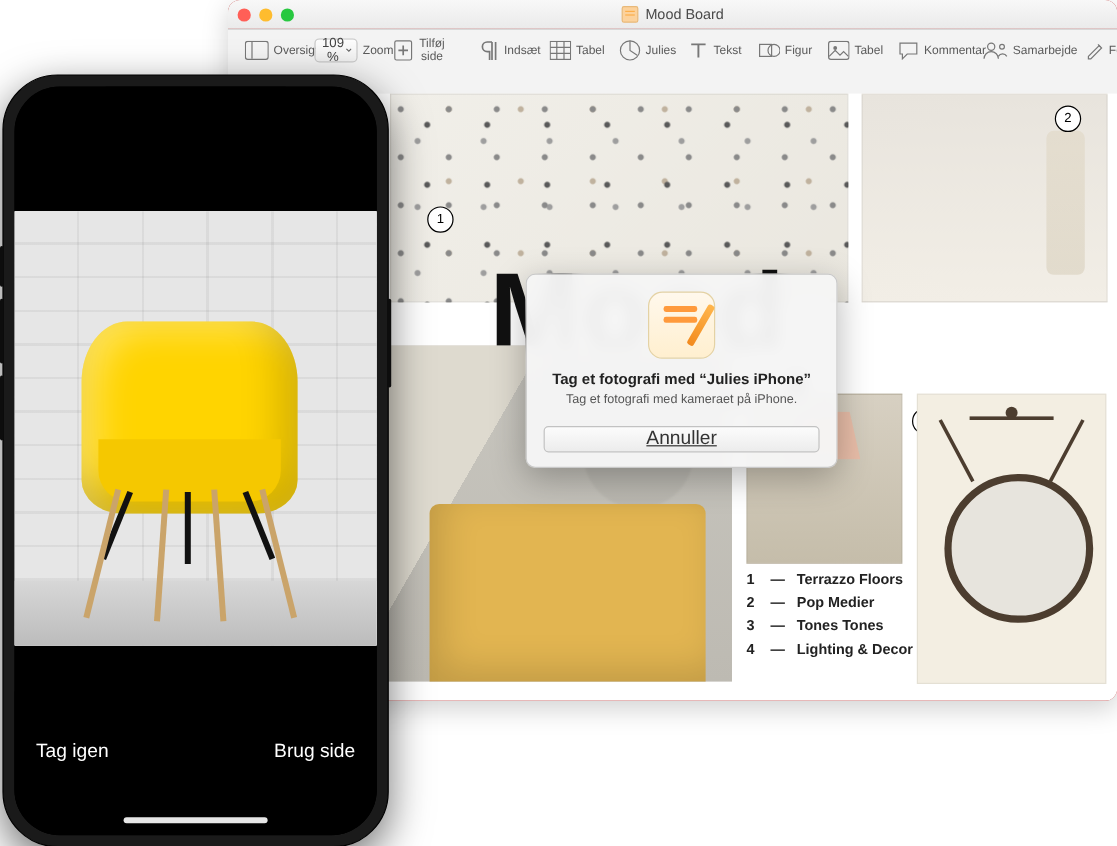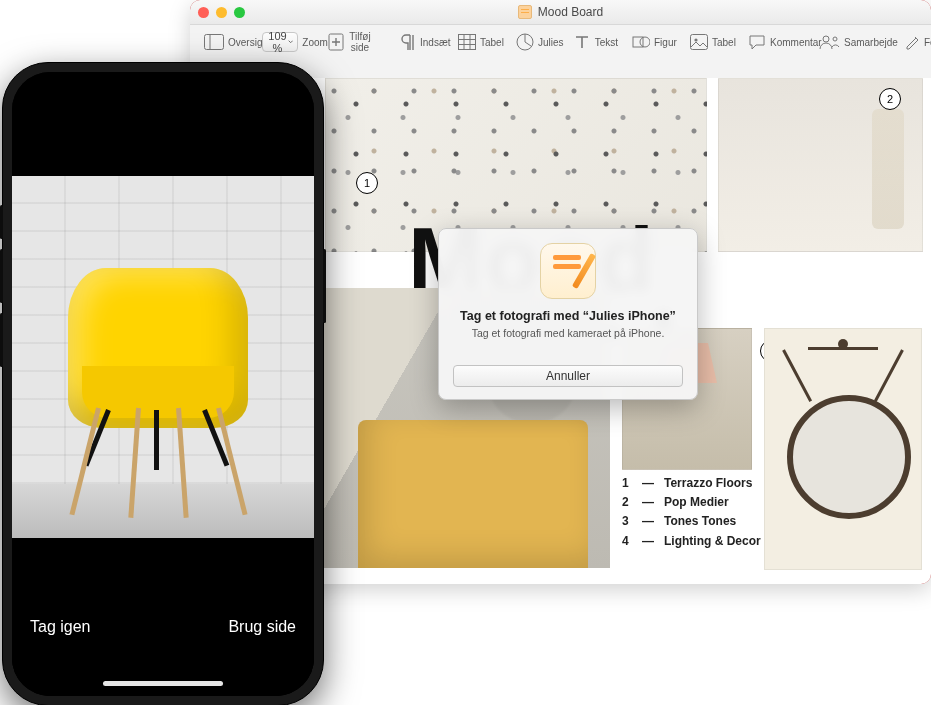--- a/index.html
+++ b/index.html
@@ -228,24 +228,24 @@
   }
   .cont-dialog .app-icon::after{
     content:""; position:absolute; right:8px; top:8px; width:6px; height:38px;
     background:linear-gradient(#ffb64d,#f28a1e);
     transform:rotate(30deg);
     border-radius:2px;
   }
   .cont-dialog .title { font-size:12.5px; font-weight:600; color:#222; }
   .cont-dialog .subtitle { font-size:10.5px; color:#555; margin-top:4px; }
   .cont-dialog .cancel-btn {
-    margin-top:26px; width:100%; height:22px;
+    margin-top:16px; width:100%; height:22px;
     border:1px solid #c2c2c2; border-radius:4px;
     background:linear-gradient(#fcfcfc,#ececec);
-    font-size:12px; color:#333; cursor:pointer;
+    font-size:16px; color:#333; cursor:pointer;text-decoration:underline;
   }
 
   
   .iphone {
     position:absolute; left:2px; top:62px;
     width:320px; height:642px;
     background:#1a1a1a;
     border-radius:46px;
     box-shadow:0 12px 34px rgba(0,0,0,0.55);
     border:1px solid #000;

